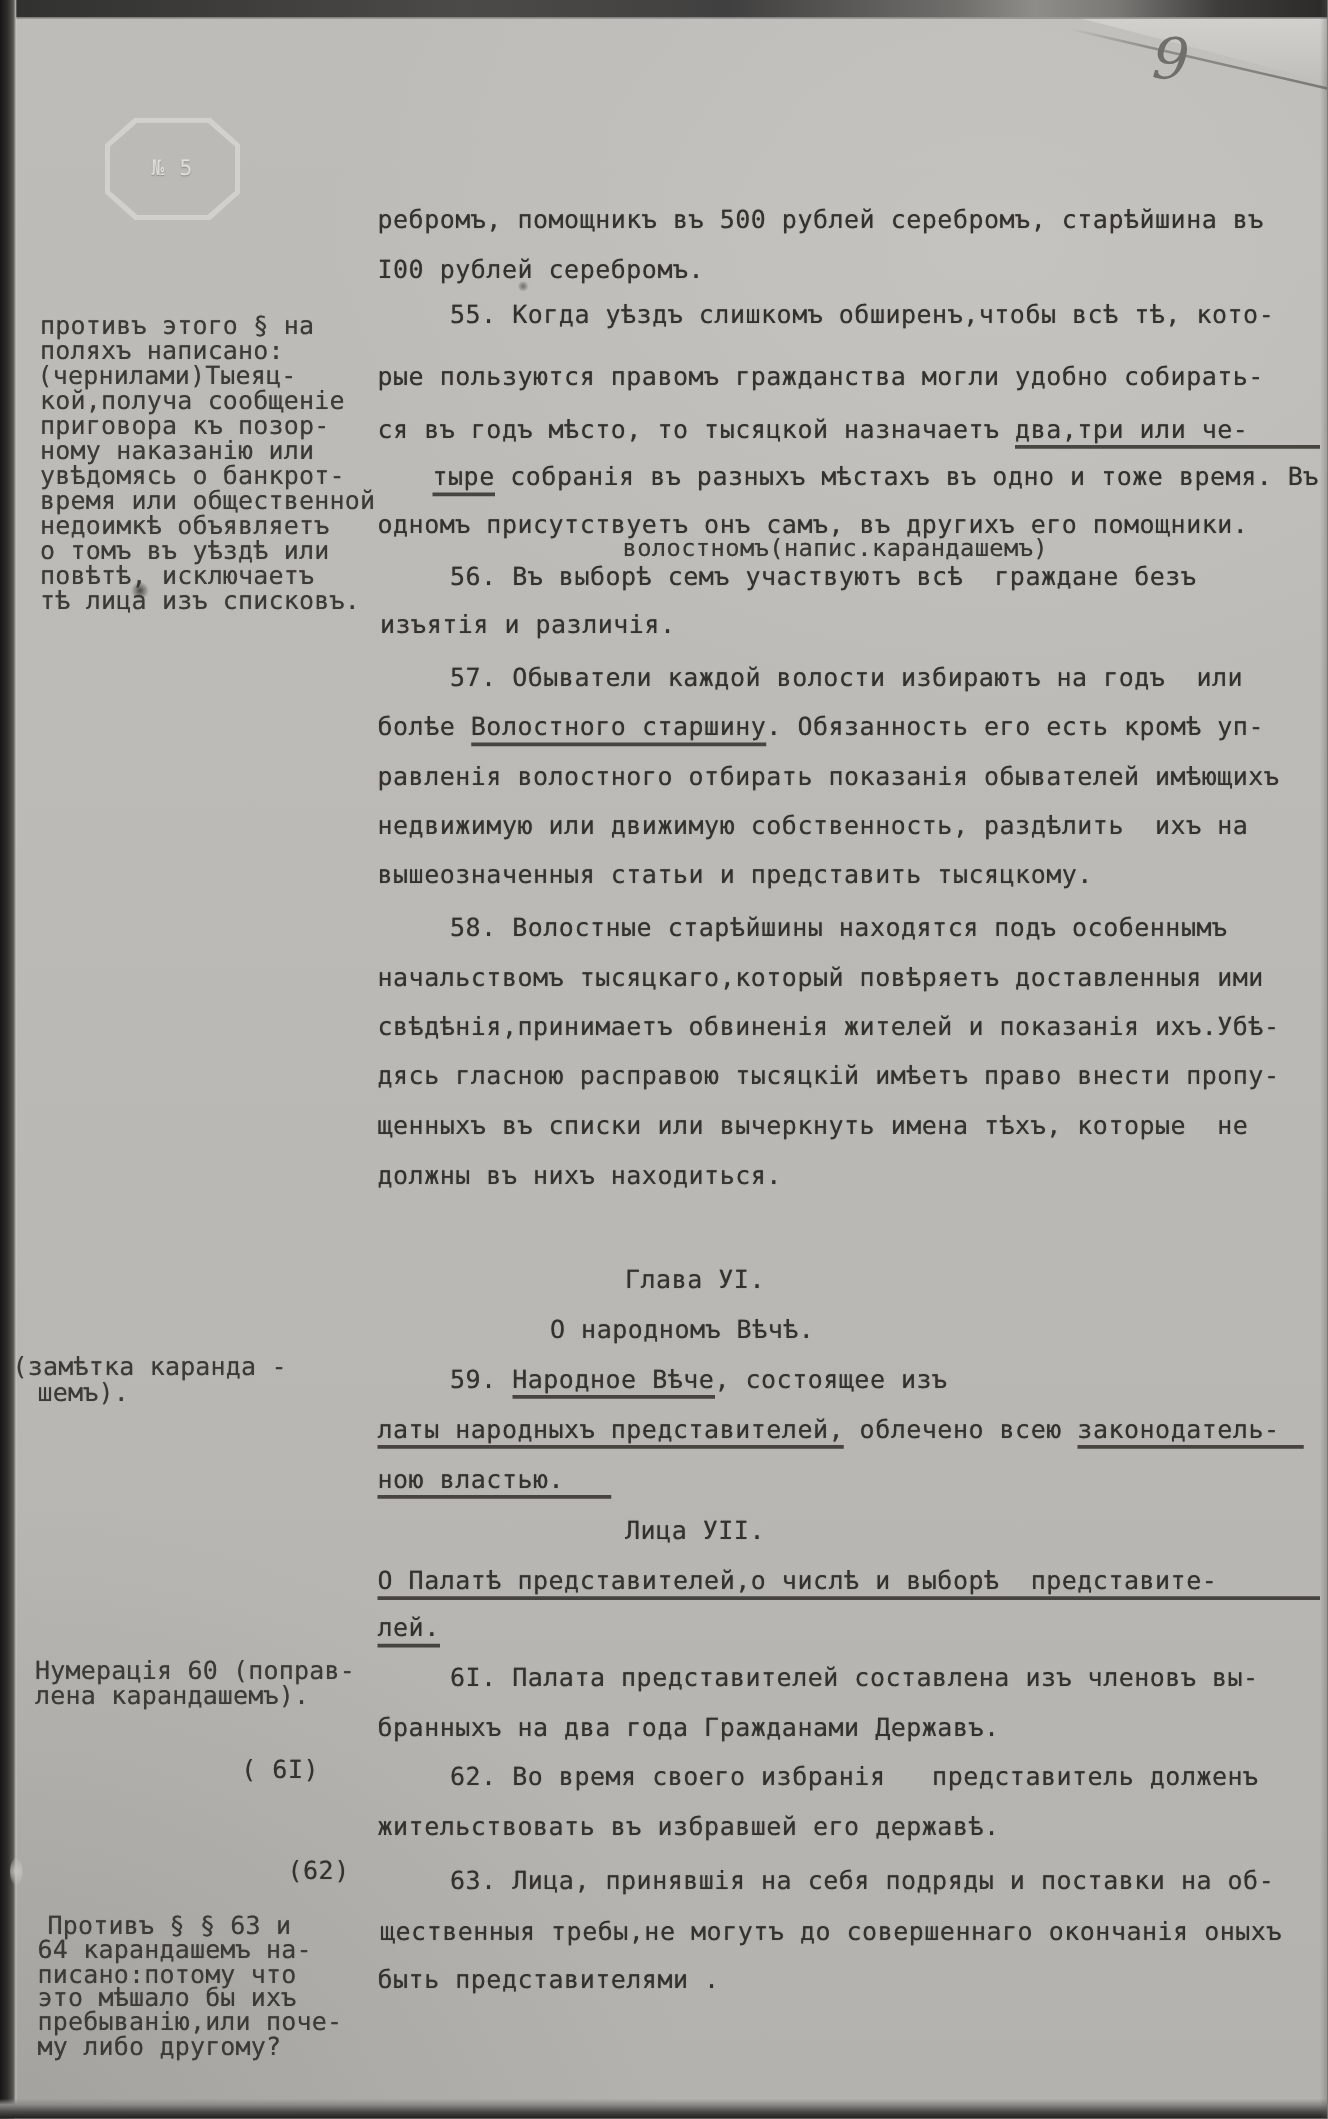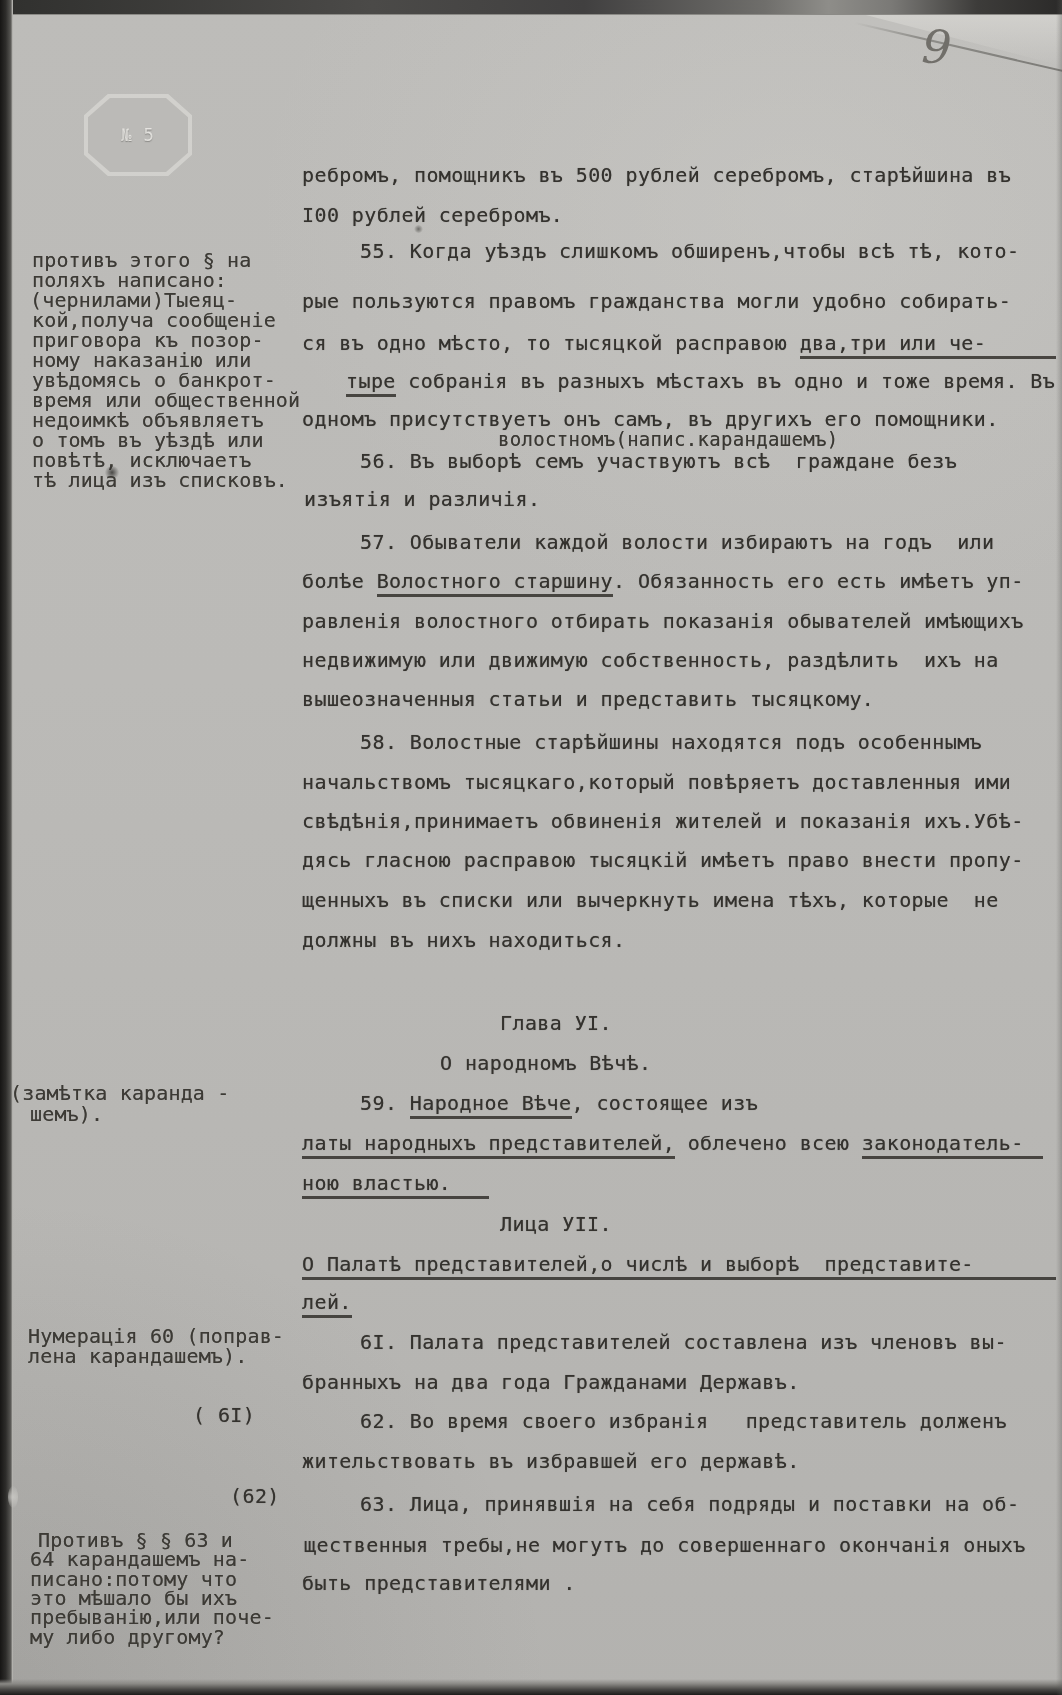--- a/index.html
+++ b/index.html
@@ -73,28 +73,28 @@
     <div class="stamp-inner">№ 5</div>
   </div>
 
   <div class="pagenum">9</div>
 
   <div>
       <div class="line main" style="left: 302px; top: 164px;"><span>ребромъ, помощникъ въ 500 рублей серебромъ, старѣйшина въ</span></div>
       <div class="line main" style="left: 302px; top: 204px;"><span>I00 рублей серебромъ.</span></div>
       <div class="line main" style="left: 360px; top: 240px;"><span>55. Когда уѣздъ слишкомъ обширенъ,чтобы всѣ тѣ, кото-</span></div>
       <div class="line main" style="left: 302px; top: 290px;"><span>рые пользуются правомъ гражданства могли удобно собирать-</span></div>
-      <div class="line main" style="left: 302px; top: 332px; right: 6px;"><span>ся въ одно мѣсто, то тысяцкой расправою </span><span class="u fill">два,три или че-</span></div>
+      <div class="line main" style="left: 302px; top: 332px; right: 6px;"><span>ся въ годъ мѣсто, то тысяцкой назначаетъ </span><span class="u fill">два,три или че-</span></div>
       <div class="line main" style="left: 302px; top: 370px; margin-left: 44px;"><span class="u">тыре</span><span> собранія въ разныхъ мѣстахъ въ одно и тоже время. Въ</span></div>
       <div class="line main" style="left: 302px; top: 408px;"><span>одномъ присутствуетъ онъ самъ, въ другихъ его помощники.</span></div>
       <div class="line inter" style="left: 498px; top: 429px;"><span>волостномъ(напис.карандашемъ)</span></div>
       <div class="line main" style="left: 360px; top: 450px;"><span>56. Въ выборѣ семъ участвуютъ всѣ  граждане безъ</span></div>
       <div class="line main" style="left: 304px; top: 488px;"><span>изъятія и различія.</span></div>
       <div class="line main" style="left: 360px; top: 531px;"><span>57. Обыватели каждой волости избираютъ на годъ  или</span></div>
-      <div class="line main" style="left: 302px; top: 570px;"><span>болѣе </span><span class="u">Волостного старшину</span><span>. Обязанность его есть имѣетъ уп-</span></div>
+      <div class="line main" style="left: 302px; top: 570px;"><span>болѣе </span><span class="u">Волостного старшину</span><span>. Обязанность его есть кромѣ уп-</span></div>
       <div class="line main" style="left: 302px; top: 610px;"><span>равленія волостного отбирать показанія обывателей имѣющихъ</span></div>
       <div class="line main" style="left: 302px; top: 649px;"><span>недвижимую или движимую собственность, раздѣлить  ихъ на</span></div>
       <div class="line main" style="left: 302px; top: 688px;"><span>вышеозначенныя статьи и представить тысяцкому.</span></div>
       <div class="line main" style="left: 360px; top: 731px;"><span>58. Волостные старѣйшины находятся подъ особеннымъ</span></div>
       <div class="line main" style="left: 302px; top: 771px;"><span>начальствомъ тысяцкаго,который повѣряетъ доставленныя ими</span></div>
       <div class="line main" style="left: 302px; top: 810px;"><span>свѣдѣнія,принимаетъ обвиненія жителей и показанія ихъ.Убѣ-</span></div>
       <div class="line main" style="left: 302px; top: 849px;"><span>дясь гласною расправою тысяцкій имѣетъ право внести пропу-</span></div>
       <div class="line main" style="left: 302px; top: 889px;"><span>щенныхъ въ списки или вычеркнуть имена тѣхъ, которые  не</span></div>
       <div class="line main" style="left: 302px; top: 929px;"><span>должны въ нихъ находиться.</span></div>
       <div class="line main" style="left: 500px; top: 1012px;"><span>Глава УI.</span></div>

